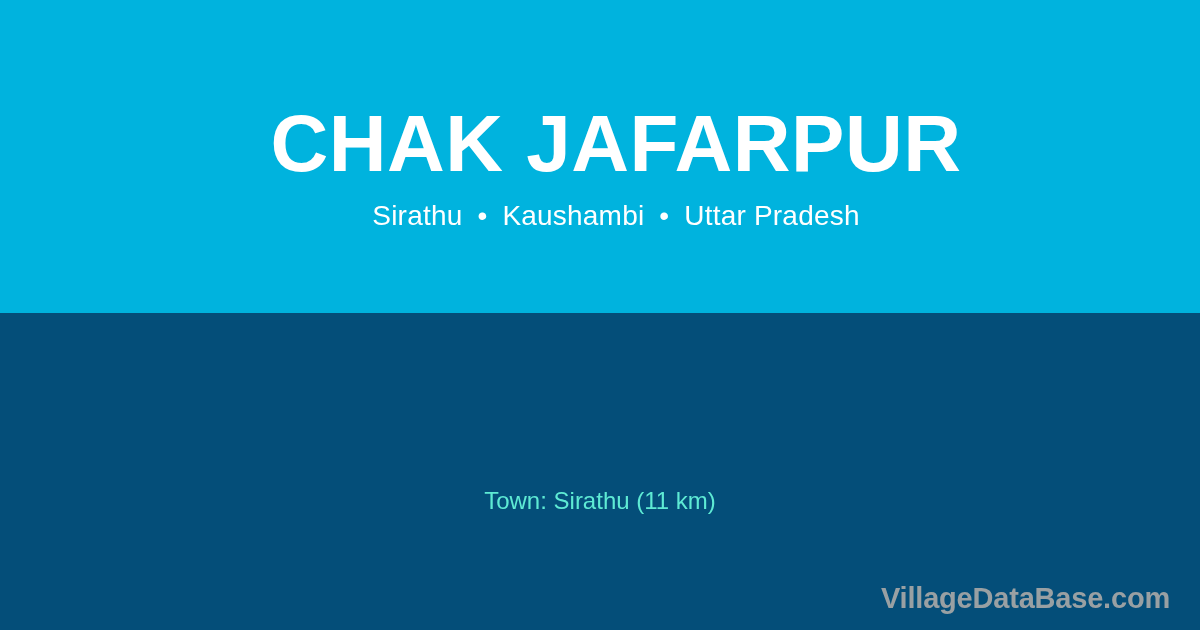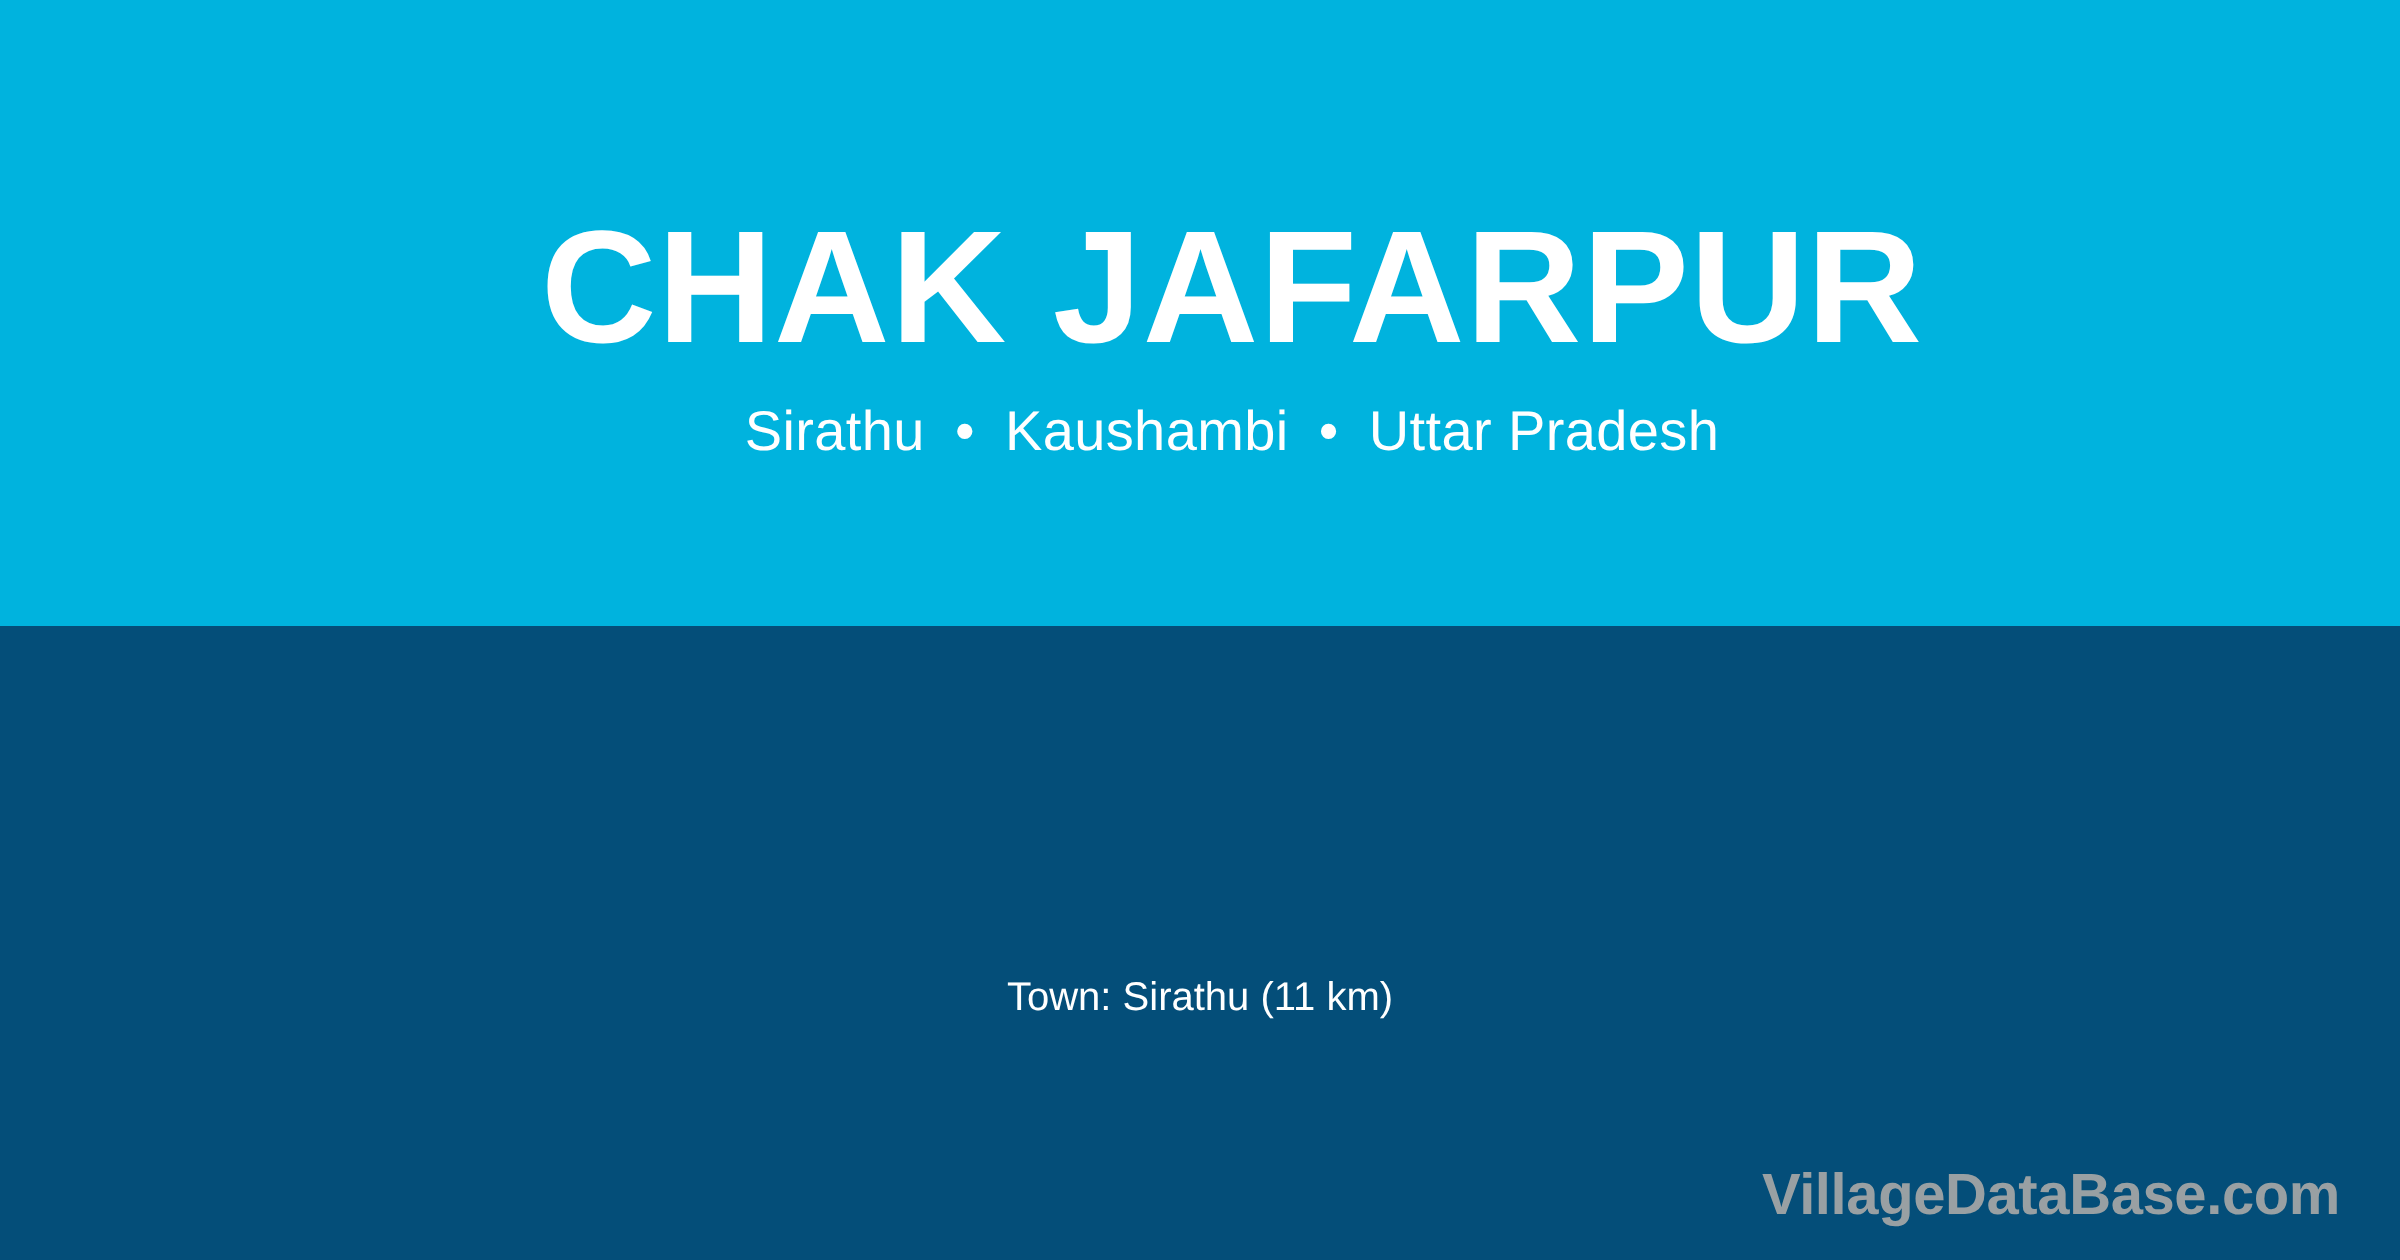--- a/index.html
+++ b/index.html
@@ -83,23 +83,23 @@
     box-sizing: border-box;
   }
   .detail-line {
     position: absolute;
     left: 0;
     top: 487px;
     width: 1200px;
     text-align: center;
     font-family: "Liberation Sans", sans-serif;
     font-weight: 400;
-    font-size: 20px;
+    font-size: 24px;
     line-height: 1.2;
-    color: #ffffff;
+    color: #5eead4;
     white-space: nowrap;
   }
   .watermark {
     position: absolute;
     right: 30px;
     bottom: 14px;
     font-family: "Liberation Sans", sans-serif;
     font-weight: 700;
     font-size: 29px;
     line-height: 1.2;

